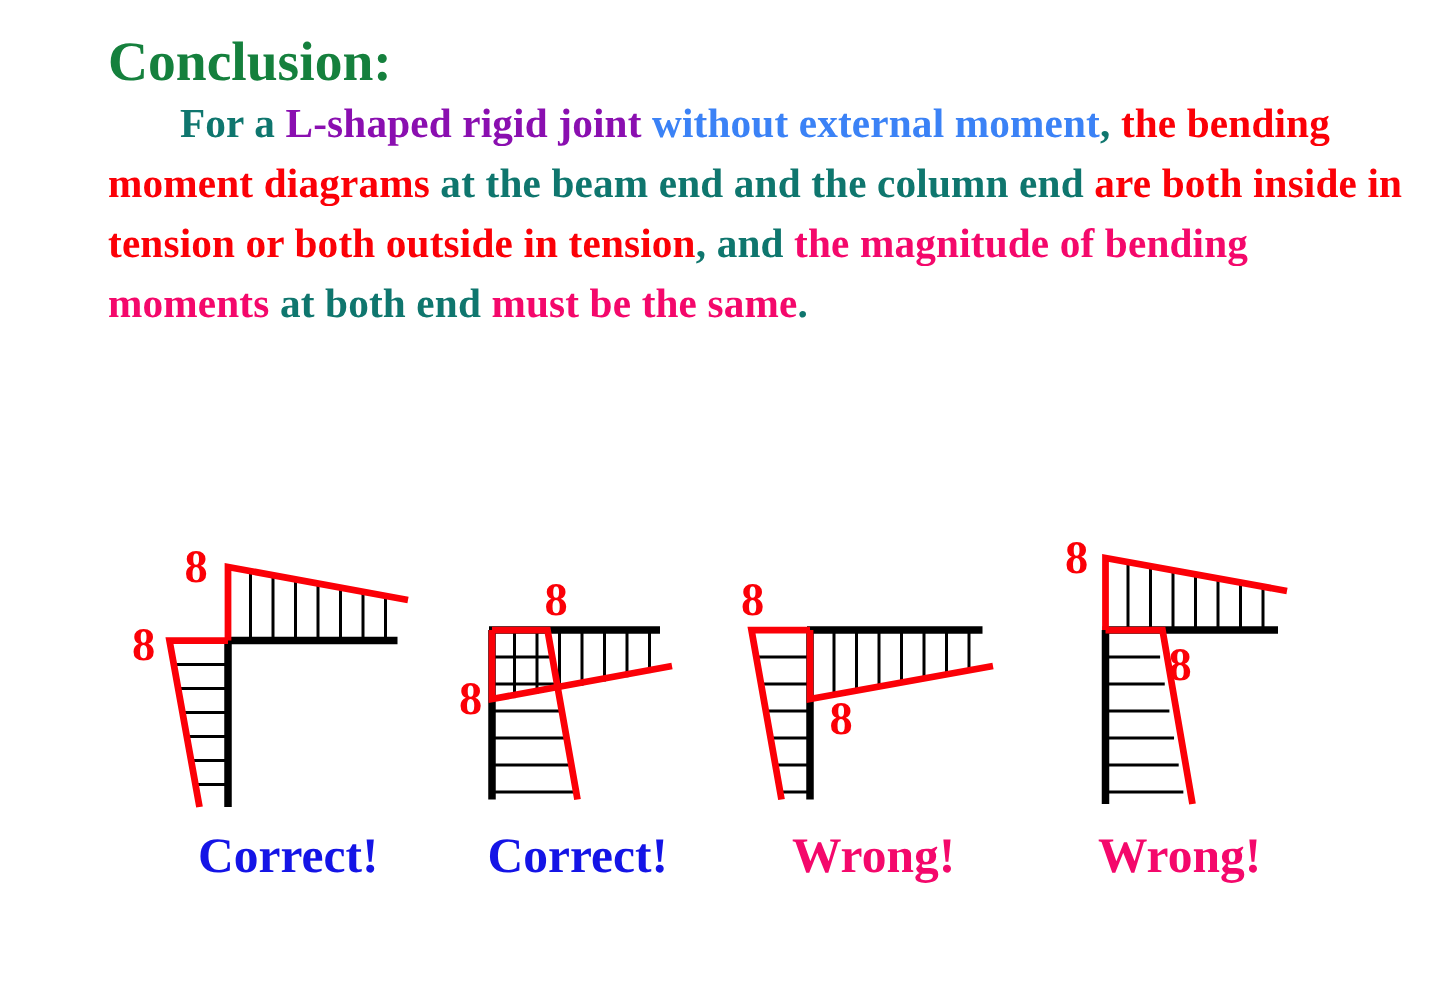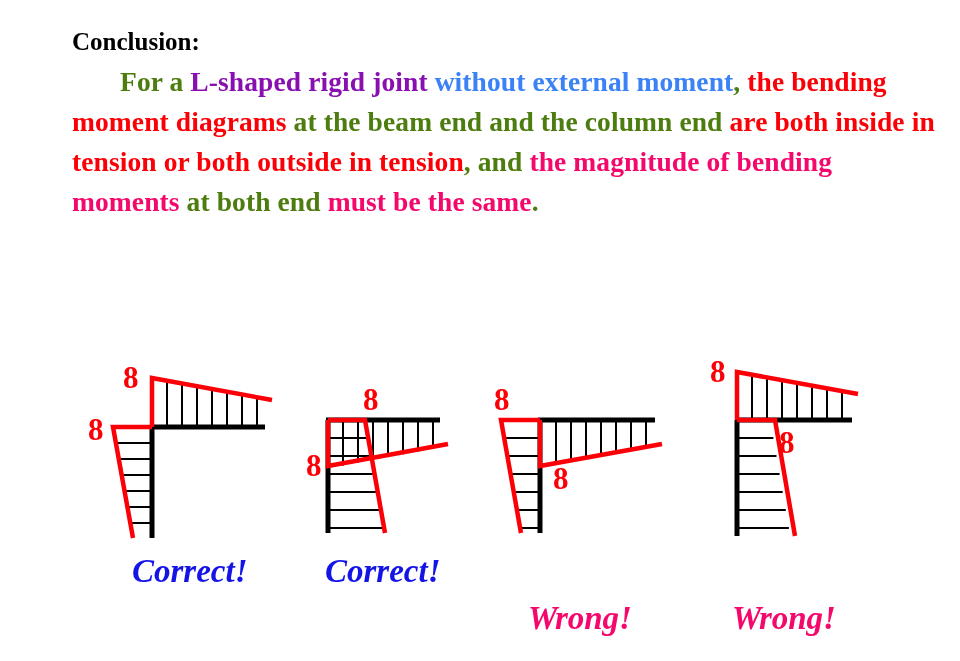--- a/index.html
+++ b/index.html
@@ -28,26 +28,26 @@
     font-weight: bold;
     font-size: 27.5px;
     line-height: 40px;
     color: #000000;
     letter-spacing: 0.1px;
     white-space: normal;
   }
   .heading {
     font-family: "Liberation Serif", "DejaVu Serif", serif;
     font-weight: bold;
-    font-size: 25px;
+    font-size: 37px;
     line-height: 40px;
-    color: #000000;
+    color: #15803d;
   }
   .indent { display: inline-block; width: 48px; }
-  .c-black  { color: #4d7c0f; }
+  .c-black  { color: #0f766e; }
   .c-purple { color: #8a0fb0; margin-top: 48px; }
   .c-blue   { color: #3b82f6; }
   .c-red    { color: #fb0007; }
   .c-pink   { color: #f4086b; }
 
   
   #figures {
     position: absolute;
     left: 0;
     top: 348px;
@@ -56,33 +56,32 @@
   }
   .figure-svg { position: absolute; top: 0; left: 0; }
 
   
   #captions {
     position: absolute;
     left: 0;
     top: 550px;
     width: 960px;
     height: 50px;
-    font-style: italic;
   }
   .caption {
     position: absolute;
     top: 0;
     font-family: "Liberation Serif", "DejaVu Serif", serif;
     font-weight: bold;
     font-size: 33px;
     line-height: 42px;
     white-space: nowrap;
   }
   .cap-correct { color: #1414e6; }
-  .cap-wrong   { color: #f4086b; margin-top: 47px; }
+  .cap-wrong   { color: #f4086b; }
   .cap1 { left: 132px; }
   .cap2 { left: 325px; }
   .cap3 { left: 528px; }
   .cap4 { left: 732px; }
 </style>
 </head>
 <body>
 
 <div id="text-block">
   <div class="heading">Conclusion:</div>

